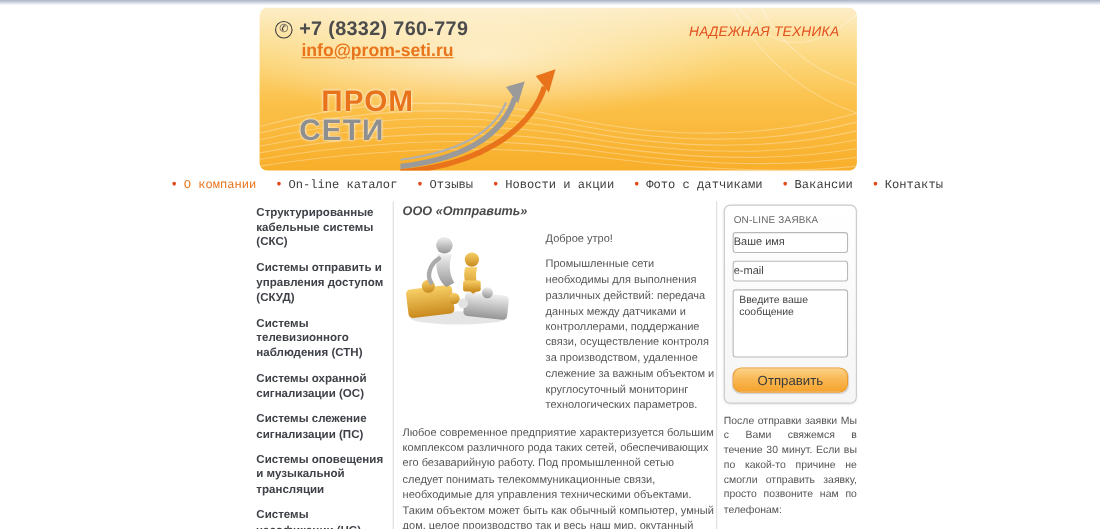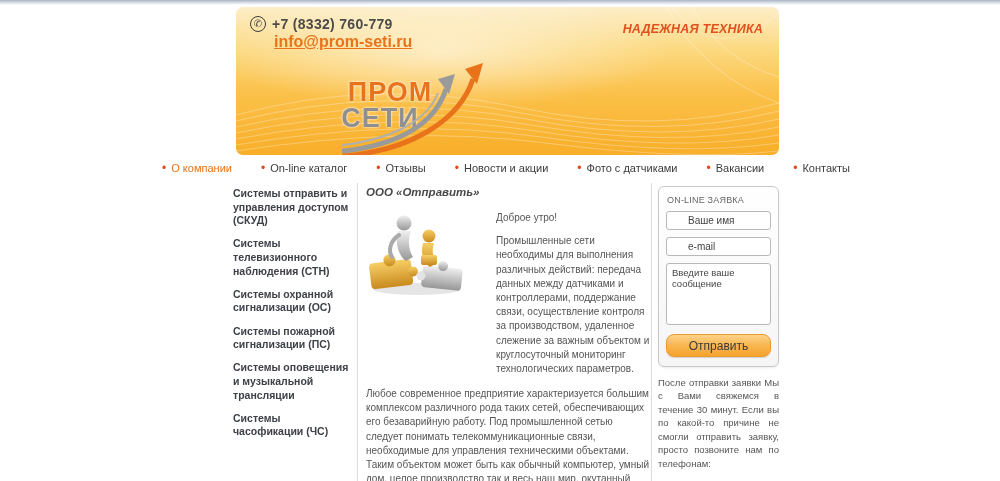--- a/index.html
+++ b/index.html
@@ -17,39 +17,39 @@
             background: linear-gradient(180deg, #fdeec9 0%, #fcd87e 30%, #fbc14a 58%, #f8ae29 100%); }
   .banner-glow { position: absolute; left: 0; top: 0; width: 100%; height: 100%;
                  background: radial-gradient(ellipse 60% 55% at 38% 30%, rgba(255,255,255,0.55), rgba(255,255,255,0) 70%); }
   .swirls { position: absolute; left: 0; bottom: 0; width: 100%; height: 100%; }
 
   .phone-block { position: absolute; left: 14px; top: 9px; z-index: 3; }
   .phone-row { display: flex; align-items: center; gap: 6px; }
   .phone-icon { width: 16px; height: 16px; border: 1.6px solid #3c3c3c; border-radius: 50%;
                 display: flex; align-items: center; justify-content: center;
                 font-size: 10px; line-height: 1; color: #3c3c3c; }
-  .phone-number { font-size: 14px; font-weight: bold; color: #4b4b4b; letter-spacing: 0.3px; }
+  .phone-number { font-size: 18px; font-weight: bold; color: #4b4b4b; letter-spacing: 0.3px; }
   .email-link { display: inline-block; margin-left: 24px; margin-top: 1px; font-size: 16px;
                 font-weight: bold; color: #e8731a; text-decoration: underline; cursor: pointer; }
 
   .tagline { position: absolute; right: 16px; top: 13px; text-align: right;
-             font-style: italic; font-weight: bold; line-height: 1.45; z-index: 3; }
+             font-style: italic; font-weight: normal; line-height: 1.45; z-index: 3; }
   .tagline-1 { color: #e2501e; font-size: 12.5px; letter-spacing: 0.2px; }
   .tagline-2 { color: #8d8d8d; font-size: 12.5px; letter-spacing: 0.2px; }
 
-  .logo { position: absolute; left: 14px; top: 56px; width: 260px; height: 92px; z-index: 3; text-align: center; }
+  .logo { position: absolute; left: 36px; top: 56px; width: 260px; height: 92px; z-index: 3; }
   .logo-line { font-weight: bold; font-size: 27px; line-height: 26px; font-style: normal;
                text-shadow: 0 0 3px rgba(255,255,255,0.9), 0 0 1px #fff; letter-spacing: 1px; }
   .logo-prom { color: #e8731a; margin-left: 20px; margin-top: 16px; }
   .logo-seti { color: #8f8f8f; margin-left: 0; }
   .logo-arrows { position: absolute; left: 92px; top: -6px; }
 
   
   .main-nav { position: absolute; left: 233px; top: 159px; width: 546px; height: 18px;
-              display: flex; justify-content: center; align-items: center; gap: 29px; }
+              display: flex; justify-content: center; align-items: center; gap: 17px; font-family: Liberation Mono, monospace; }
   .nav-item { font-size: 11px; color: #3c3c3c; text-decoration: none; cursor: pointer; white-space: nowrap; }
   .nav-item::before { content: "\2022"; color: #e2481a; margin-right: 5px; font-size: 12px; }
   .nav-item.active { color: #e8731a; }
 
   
   .center-borders { position: absolute; left: 357px; top: 183px; width: 295px; height: 298px;
                     border-left: 1px solid #ddd; border-right: 1px solid #ddd; }
 
   
   .sidebar { position: absolute; left: 233px; top: 187px; width: 119px; }
@@ -64,21 +64,21 @@
   .intro-text { flex: 1; }
   .main p { margin: 0 0 11px 0; font-size: 10px; line-height: 1.42; color: #555; }
   .greeting { margin-bottom: 9px !important; }
 
   
   .right-col { position: absolute; left: 658px; top: 186px; width: 121px; }
   .form-box { background: linear-gradient(180deg, #ffffff 0%, #f5f5f5 100%);
               border: 1px solid #c9c9c9; border-radius: 6px; padding: 7px 7px 9px;
               box-shadow: 0 1px 2px rgba(0,0,0,0.08); }
   .form-title { font-size: 9px; color: #666; margin: 1px 0 6px 1px; letter-spacing: 0.2px; }
-  .form-box input { display: block; width: 100%; margin-bottom: 7px; padding: 3px 21px;
+  .form-box input { display: block; width: 100%; margin-bottom: 7px; padding: 3px 0;
                     border: 1px solid #b8b8b8; border-radius: 3px; font-size: 10px; color: #444;
                     background: #fff; font-family: "Liberation Sans", sans-serif; }
   .form-box textarea { display: block; width: 100%; height: 62px; margin-bottom: 9px; padding: 3px 5px;
                        border: 1px solid #b8b8b8; border-radius: 3px; font-size: 9.5px; color: #444;
                        background: #fff; resize: none; font-family: "Liberation Sans", sans-serif; }
   .form-box input::placeholder, .form-box textarea::placeholder { color: #444; opacity: 1; }
   .submit-btn { display: block; width: 100%; padding: 4px 0 3px;
                 background: linear-gradient(180deg, #fdd38a 0%, #f9b854 45%, #f5a32e 100%);
                 border: 1px solid #eb9b2d; border-radius: 8px; font-size: 12px; color: #3a3a3a;
                 cursor: pointer; font-family: "Liberation Sans", sans-serif;
@@ -142,24 +142,25 @@
     <a class="nav-item">Отзывы</a>
     <a class="nav-item">Новости и акции</a>
     <a class="nav-item">Фото с датчиками</a>
     <a class="nav-item">Вакансии</a>
     <a class="nav-item">Контакты</a>
   </nav>
 
   <div class="center-borders"></div>
 
   <nav class="sidebar">
+    <a class="side-item">Структурированные кабельные системы (СКС)</a>
     <a class="side-item">Системы отправить и управления доступом (СКУД)</a>
     <a class="side-item">Системы телевизионного наблюдения (СТН)</a>
     <a class="side-item">Системы охранной сигнализации (ОС)</a>
-    <a class="side-item">Системы пожарной сигнализации (ПС)</a>
+    <a class="side-item">Системы слежение сигнализации (ПС)</a>
     <a class="side-item">Системы оповещения и музыкальной трансляции</a>
     <a class="side-item">Системы часофикации (ЧС)</a>
 
   </nav>
 
   <section class="main">
     <h1 class="main-title">ООО «Отправить»</h1>
 
     <div class="intro-row">
       <svg class="intro-img" width="102" height="86" viewBox="0 0 102 86">

